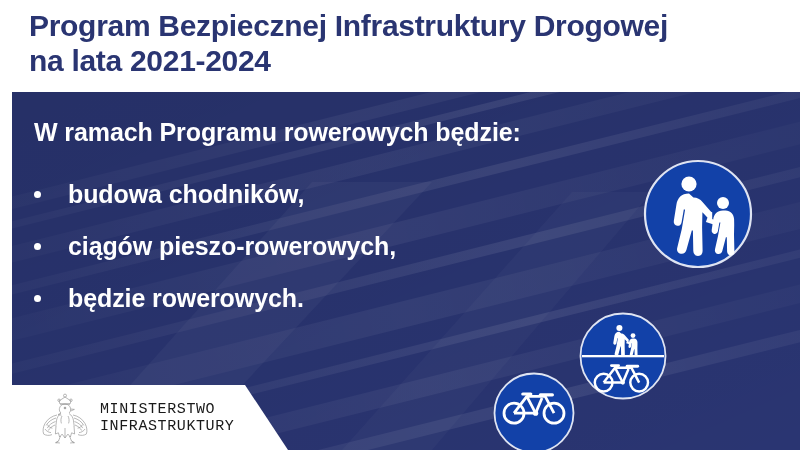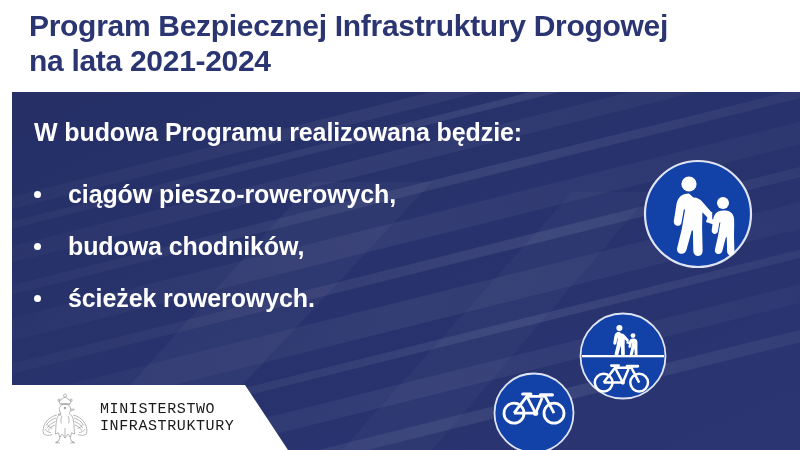--- a/index.html
+++ b/index.html
@@ -172,34 +172,34 @@
         <rect x="-200" y="206" width="1300" height="26" fill="url(#stk)"></rect>
         <rect x="-200" y="252" width="1300" height="8" fill="url(#stk2)"></rect>
         <rect x="-200" y="286" width="1300" height="18" fill="url(#stk)"></rect>
         <rect x="-200" y="330" width="1300" height="12" fill="url(#stk2)"></rect>
       </g>
 
       <polygon points="60,358 300,90 420,90 170,358" fill="#ffffff" opacity="0.035"></polygon>
       <polygon points="330,358 560,100 640,100 420,358" fill="#ffffff" opacity="0.028"></polygon>
     </svg>
 
-    <div class="lead">W budowa Programu realizowana będzie:</div>
+    <div class="lead">W ramach Programu rowerowych będzie:</div>
 
     <div class="bullets">
+      <div class="bullet-row">
+        <span class="bullet-dot"></span>
+        <span class="bullet-text">budowa chodników,</span>
+      </div>
       <div class="bullet-row">
         <span class="bullet-dot"></span>
         <span class="bullet-text">ciągów pieszo-rowerowych,</span>
       </div>
       <div class="bullet-row">
         <span class="bullet-dot"></span>
-        <span class="bullet-text">budowa chodników,</span>
-      </div>
-      <div class="bullet-row">
-        <span class="bullet-dot"></span>
-        <span class="bullet-text">ścieżek rowerowych.</span>
+        <span class="bullet-text">będzie rowerowych.</span>
       </div>
     </div>
 
     <svg class="sign" style="left:631px; top:67px;" width="110" height="110" viewBox="0 0 110 110">
       <circle cx="55" cy="55" r="53" fill="#1241a8" stroke="#dfe4f2" stroke-width="2.2"></circle>
 
       <g fill="#ffffff">
         <circle cx="46" cy="25" r="7.6"></circle>
         <path d="M46 34.5 c-7.6 0 -11.6 4.6 -12.6 11.2 l-2.6 16.4 c-0.4 2.6 1.2 4.4 3.4 4.7
                  c2.2 0.3 4.0 -1.2 4.4 -3.6 l2.2 -12.6 l1.3 0 l-3.3 19.4 l-4.6 18.9

